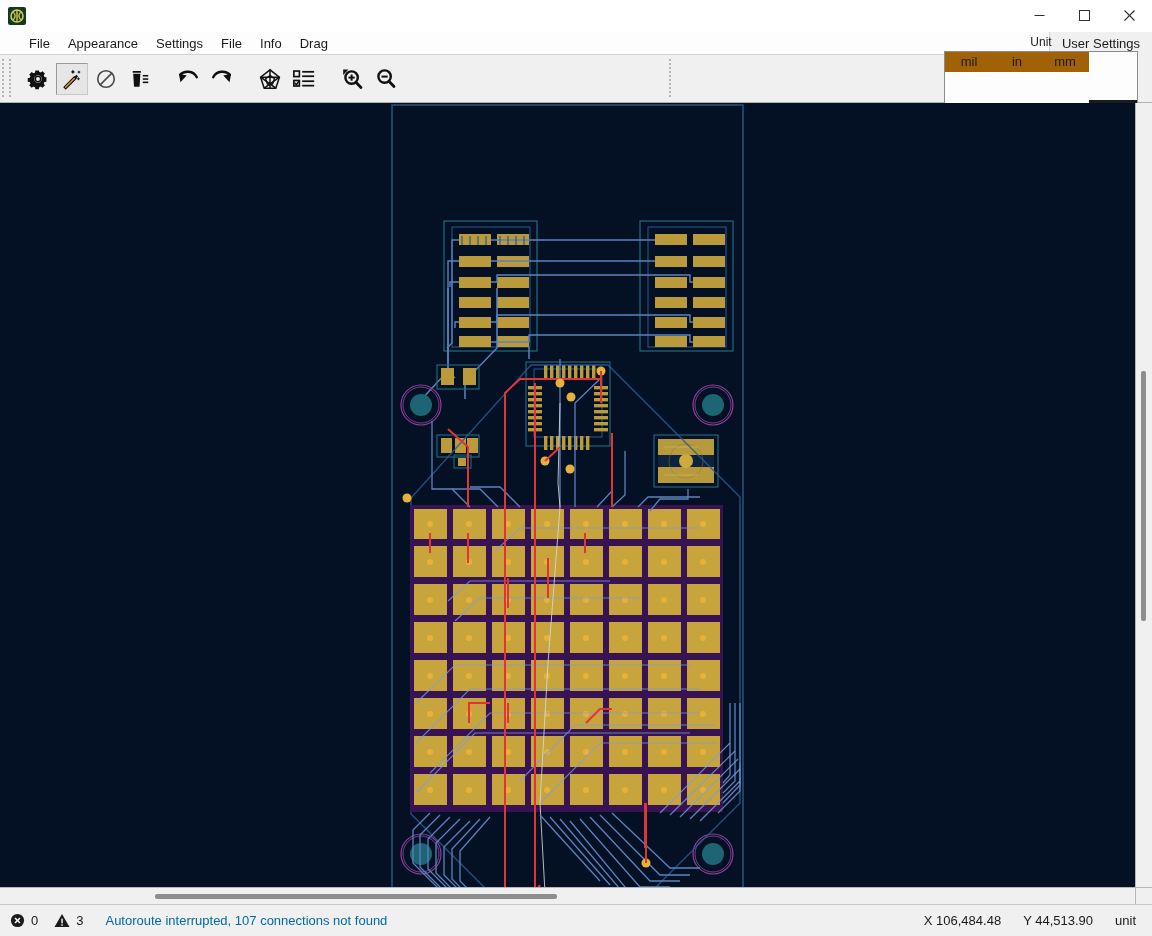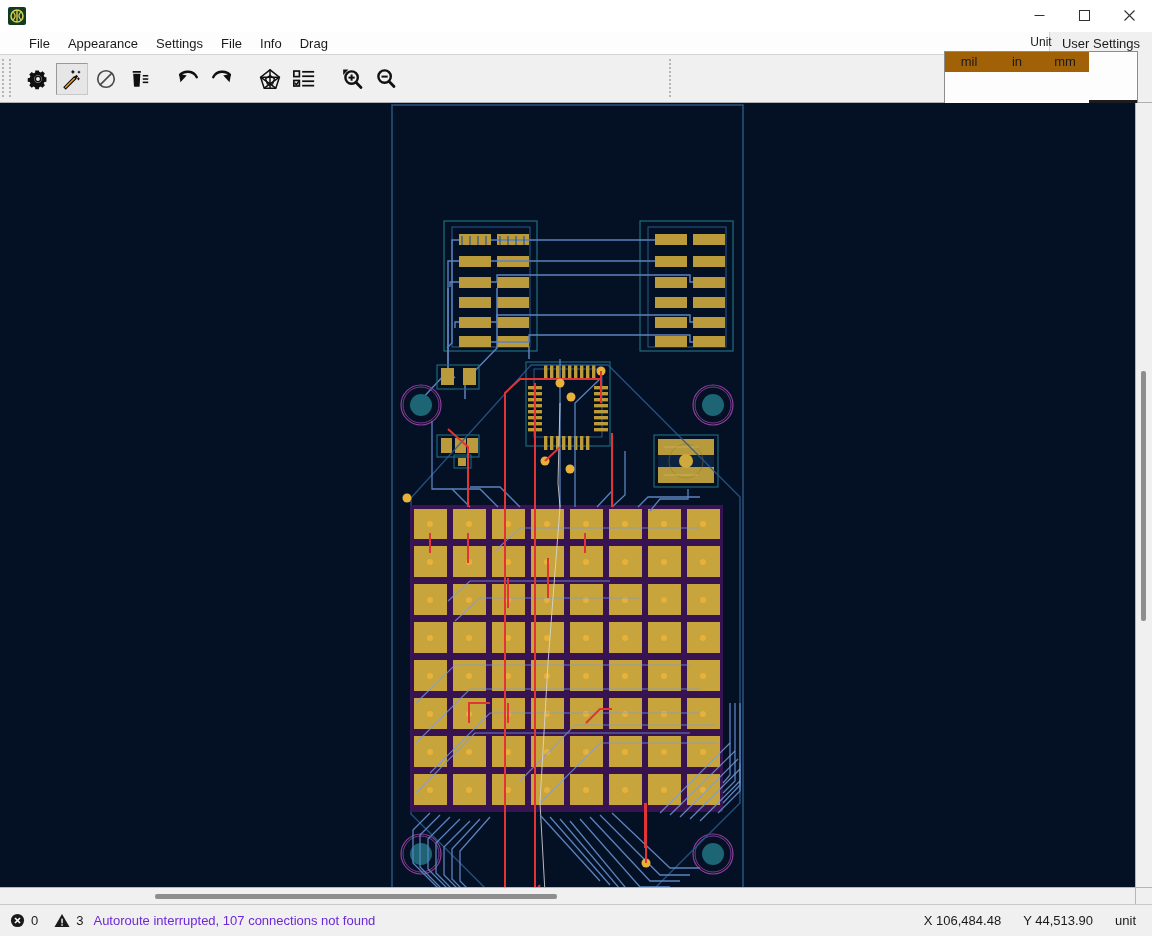--- a/index.html
+++ b/index.html
@@ -171,21 +171,21 @@
   
   .statusbar {
     height: 32px; flex: 0 0 32px;
     background: #f0f0f0;
     display: flex; align-items: center;
     border-top: 1px solid #c8c8c8;
     font-size: 13px; color: #1a1a1a;
   }
   .st-item { display: flex; align-items: center; gap: 6px; margin-left: 10px; }
   .st-count { font-size: 13px; color: #1a1a1a; }
-  .st-msg { margin-left: 10px; font-size: 13px; color: #6d28d9; }
+  .st-msg { margin-left: 22px; font-size: 13px; color: #0369a1; }
   .st-right { margin-left: auto; display: flex; align-items: center; gap: 22px; margin-right: 16px; }
   .st-coord { font-size: 13px; color: #1a1a1a; white-space: nowrap; }
 </style>
 </head>
 <body>
 
 <div id="app">
 
   <div class="titlebar">
     <div class="app-icon">

